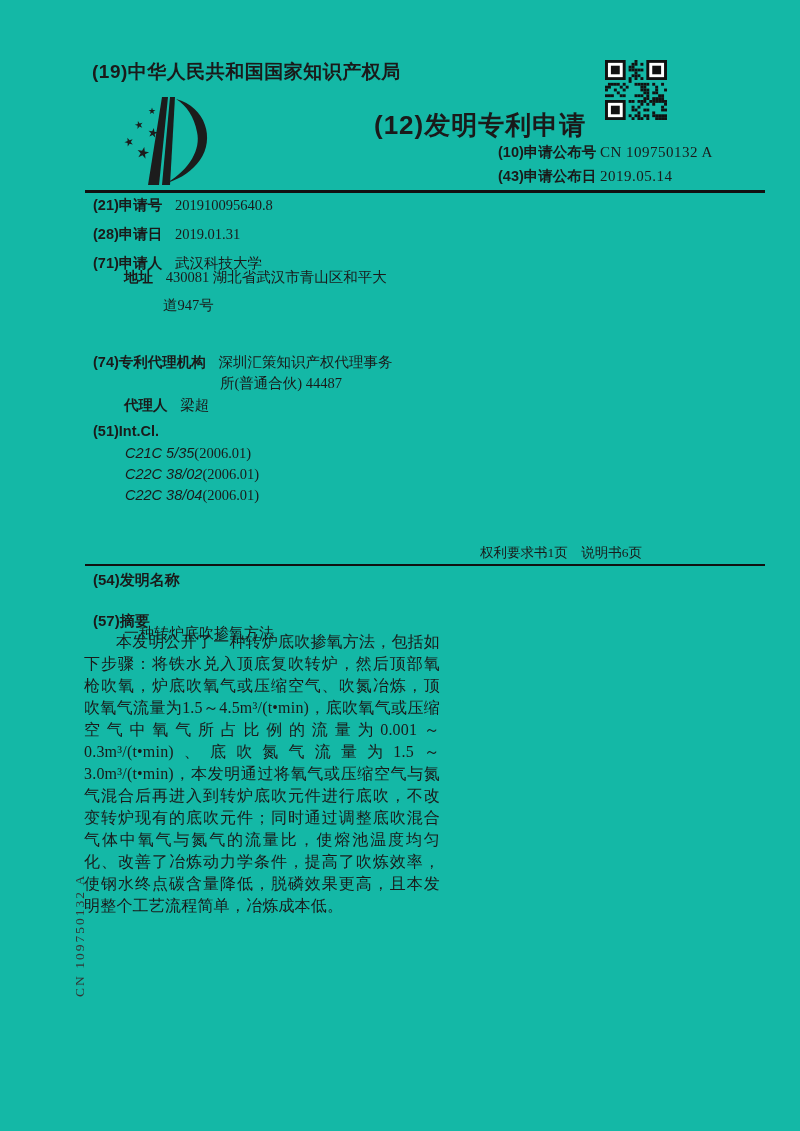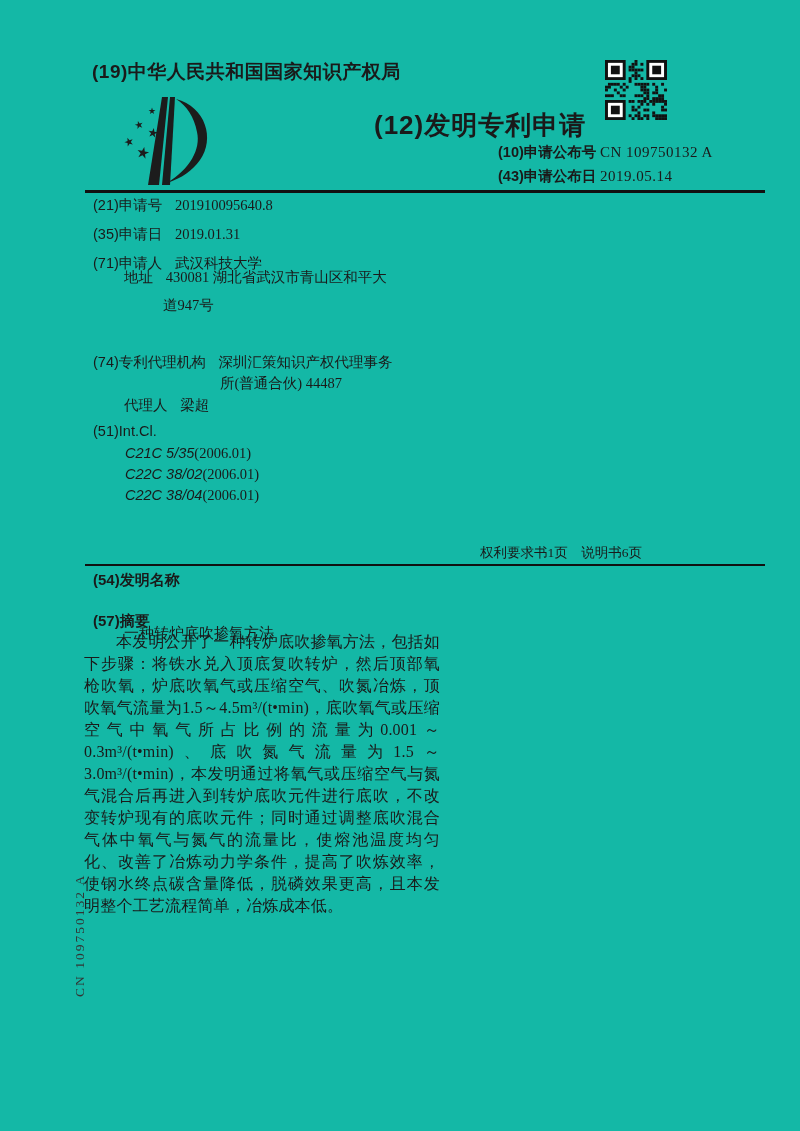--- a/index.html
+++ b/index.html
@@ -16,21 +16,21 @@
   .song{font-family:"Liberation Serif", serif;}
   .office{left:92px;top:59px;font-size:19px;letter-spacing:.5px;}
   .doc-type{left:374px;top:108px;font-size:26px;letter-spacing:1px;}
   .publine{left:498px;font-size:14.5px;white-space:nowrap;}
   .publine .lab{font-family:"Liberation Sans", sans-serif;font-weight:bold;}
   .publine .val{font-family:"Liberation Serif", serif;font-size:15px;letter-spacing:.5px;}
   .hr{background:#111;left:85px;width:680px;}
   .hr1{top:190px;height:2.5px;}
   .hr2{top:564px;height:2px;}
   .brow{font-size:14.5px;white-space:nowrap;}
-  .brow .lab{font-family:"Liberation Sans", sans-serif;font-weight:normal;}
+  .brow .lab{font-family:"Liberation Sans", sans-serif;font-weight:bold;}
   .brow .val{font-family:"Liberation Serif", serif;margin-left:9px;}
   .ipc-code{font-family:"Liberation Sans", sans-serif;font-style:italic;font-weight:normal;font-size:14.5px;}
   .ipc-ver{font-family:"Liberation Serif", serif;font-size:14.5px;}
   .pages-info{left:480px;top:544px;font-size:13.5px;}
   .sec-label{font-size:15px;}
   .inv-title{left:124px;top:624px;font-size:15px;}
   .abstract{
     left:84px;top:631px;width:356px;
     font-size:16px;line-height:22px;
     text-align:justify;text-indent:2em;
@@ -205,21 +205,21 @@
   </div>
 
   <div class="abs hr hr1"></div>
 
   <div class="abs brow" style="left:93px;top:196px;">
     <span class="lab">(21)申请号</span>
     <span class="val">201910095640.8</span>
   </div>
 
   <div class="abs brow" style="left:93px;top:225px;">
-    <span class="lab">(35)申请日</span>
+    <span class="lab">(28)申请日</span>
     <span class="val">2019.01.31</span>
   </div>
 
   <div class="abs brow" style="left:93px;top:254px;">
     <span class="lab">(71)申请人</span>
     <span class="val">武汉科技大学</span>
   </div>
 
   <div class="abs brow" style="left:124px;top:268px;">
     <span class="lab">地址</span>

